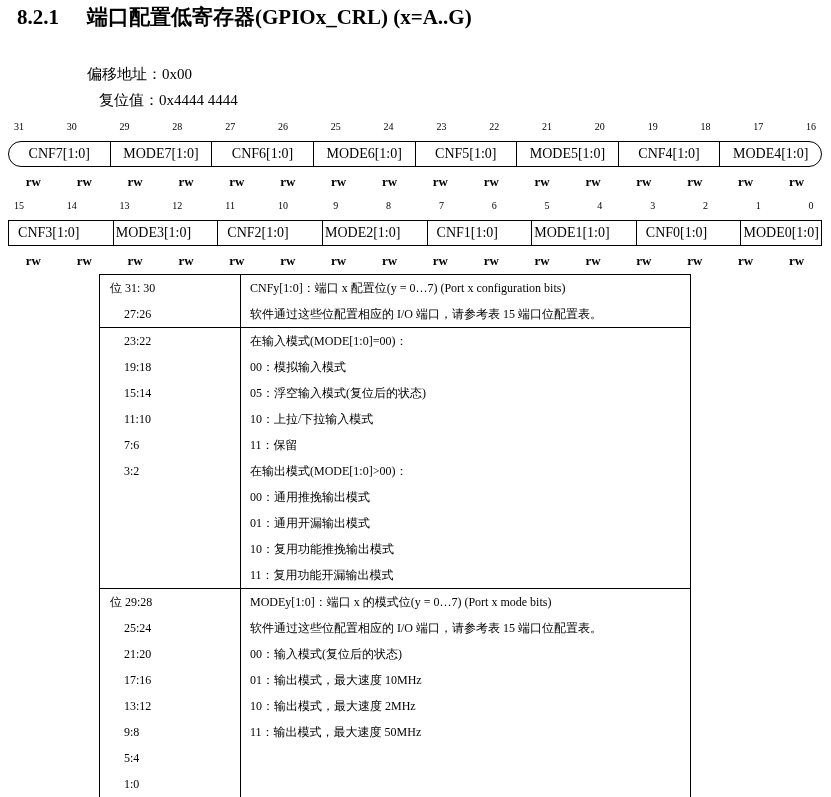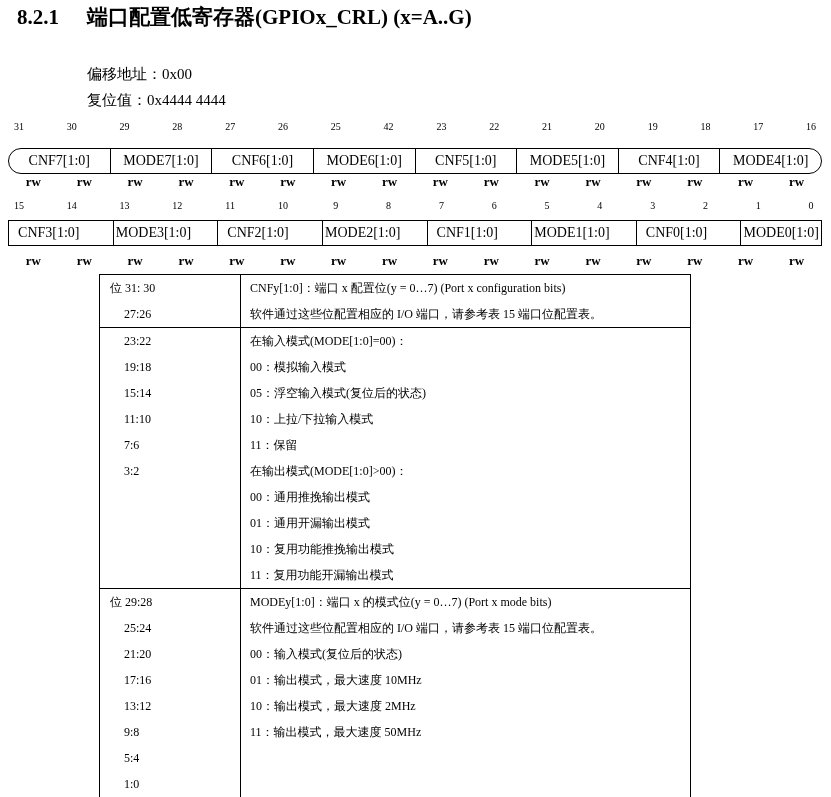--- a/index.html
+++ b/index.html
@@ -30,21 +30,21 @@
     }
     .meta {
       position: absolute;
       left: 87px;
       font-size: 15px;
       line-height: 20px;
       white-space: nowrap;
       text-align: right;
     }
     .meta.offset { top: 64px; }
-    .meta.reset { top: 90px; }
+    .meta.reset { top: 90px; margin-left: 12px; }
 
     .bitnums {
       position: absolute;
       left: 8px;
       width: 814px;
       height: 20px;
       display: flex;
       font-size: 10px;
       line-height: 20px;
       gap: 31px;
@@ -128,31 +128,31 @@
 </div>
 
 <div class="bitnums" style="top:117px;">
   <span>31</span>
   <span>30</span>
   <span>29</span>
   <span>28</span>
   <span>27</span>
   <span>26</span>
   <span>25</span>
-  <span>42</span>
+  <span>24</span>
   <span>23</span>
   <span>22</span>
   <span>21</span>
   <span>20</span>
   <span>19</span>
   <span>18</span>
   <span>17</span>
   <span>16</span>
 </div>
-<div class="regrow" style="top:148px;border-radius:13px;">
+<div class="regrow" style="top:141px;border-radius:13px;">
   <div class="field">CNF7[1:0]</div>
   <div class="field">MODE7[1:0]</div>
   <div class="field">CNF6[1:0]</div>
   <div class="field">MODE6[1:0]</div>
   <div class="field">CNF5[1:0]</div>
   <div class="field">MODE5[1:0]</div>
   <div class="field">CNF4[1:0]</div>
   <div class="field">MODE4[1:0]</div>
 </div>
 <div class="rwrow" style="top:172px;">

